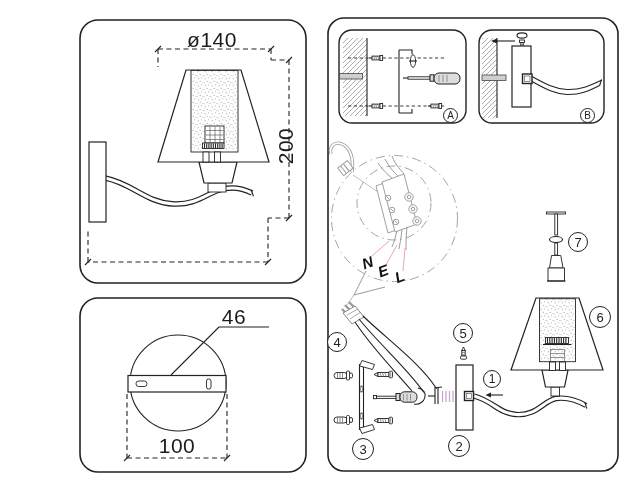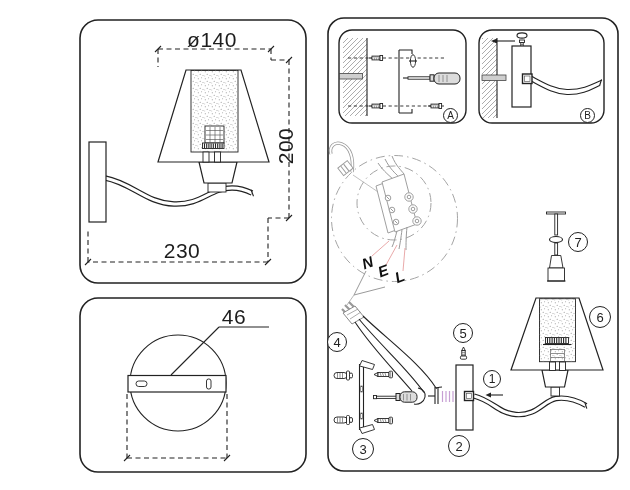--- a/index.html
+++ b/index.html
@@ -365,22 +365,22 @@
       <rect x="518.8" y="243" width="2.8" height="12" class="sf9"></rect>
       <polygon points="515.5,255.5 524.8,255.5 527,268 513.5,268" class="sf9"></polygon>
       <rect x="512" y="268" width="16.5" height="13" class="sf9"></rect>
       <line x1="511" y1="281" x2="529.5" y2="281" class="s1" stroke-width="1.2"></line>
     </g>
   </g>
 </svg>
 
 <span class="dim" style="left:141px;top:28px;width:70px;">ø140</span>
 <span class="dim" style="left:220px;top:134px;width:60px;transform:rotate(-90deg);">200</span>
-<span class="dim" style="left:111px;top:239px;width:70px;">230</span>
 <span class="dim" style="left:173px;top:305px;width:50px;">46</span>
+<span class="dim" style="left:106px;top:434px;width:70px;">100</span>
 
 <span class="wire-letter" style="left:326px;top:254px;">N</span>
 <span class="wire-letter" style="left:342px;top:262px;">E</span>
 <span class="wire-letter" style="left:359px;top:268px;">L</span>
 
 <div class="badge badge-xs" style="left:407px;top:108px;">A</div>
 <div class="badge badge-xs" style="left:544px;top:108px;">B</div>
 <div class="badge badge-sm" style="left:447px;top:370px;">1</div>
 <div class="badge badge-lg" style="left:412px;top:435px;">2</div>
 <div class="badge badge-lg" style="left:316px;top:438px;">3</div>

